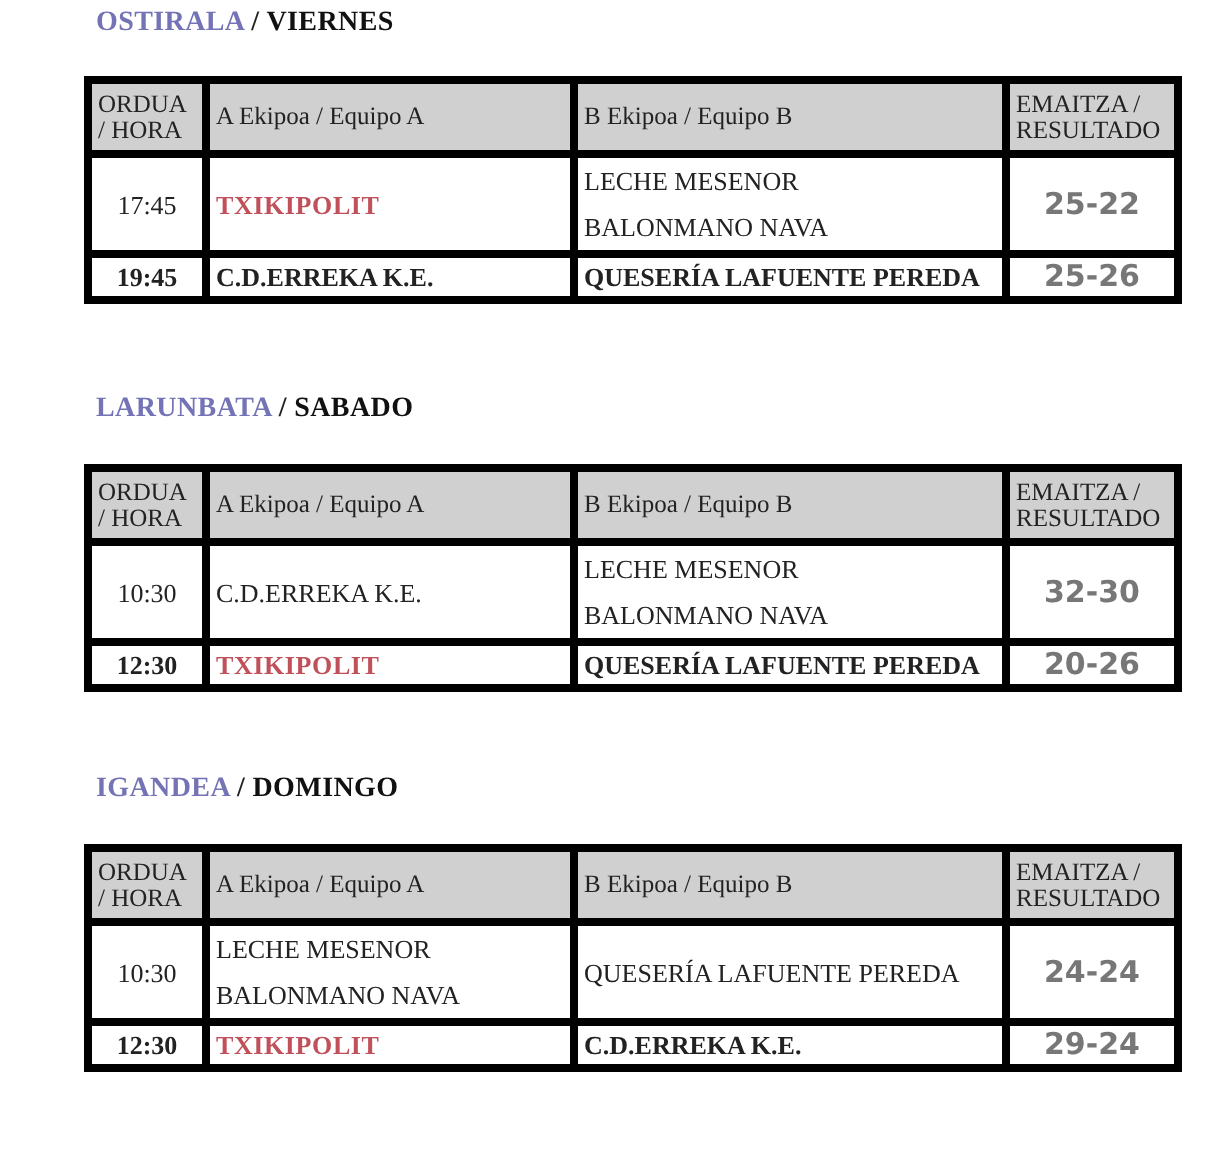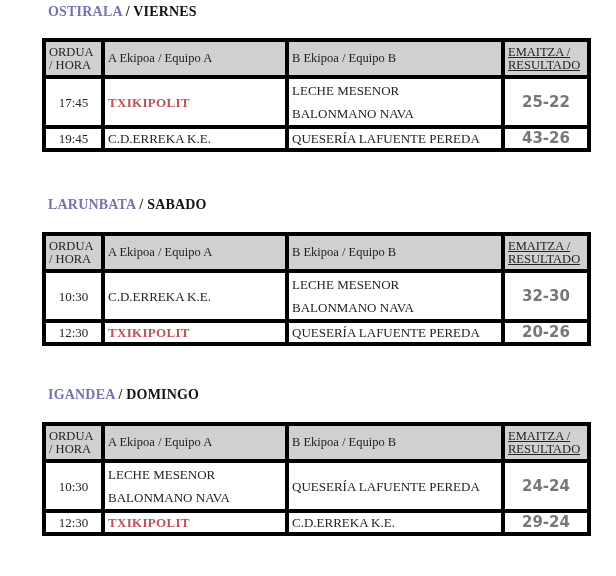--- a/index.html
+++ b/index.html
@@ -47,27 +47,26 @@
       line-height: 13px;
     }
     table.sched th {
       background: #d0d0d0;
       height: 33px;
       font-size: 12.5px;
     }
     table.sched th.res {
       font-size: 12.5px;
       line-height: 13px;
-      text-decoration: underline;
     }
     table.sched td.time { font-size: 13px; text-align: center; }
     table.sched td.team { font-size: 13px; }
     table.sched td .two { line-height: 23px; }
     table.sched tr.tall td { height: 43px; }
-    table.sched tr.short td { height: 19px; }
+    table.sched tr.short td { height: 19px; font-weight: bold; }
     .team-hl {
       color: #c0505a !important;
       font-weight: bold !important;
       letter-spacing: 0.3px;
     }
     td.score {
       text-align: center !important;
       font-family: "DejaVu Sans", "Liberation Sans", sans-serif;
       font-weight: bold !important;
       color: #777 !important;
@@ -105,21 +104,21 @@
     <td class="team">
       <div class="two">LECHE MESENOR</div>
       <div class="two">BALONMANO NAVA</div>
     </td>
     <td class="score">25-22</td>
   </tr>
   <tr class="short">
     <td class="time">19:45</td>
     <td class="team">C.D.ERREKA K.E.</td>
     <td class="team">QUESERÍA LAFUENTE PEREDA</td>
-    <td class="score">43-26</td>
+    <td class="score">25-26</td>
   </tr>
 </tbody>
   </table>
 
 <div class="day-title" style="top:197px;">
   <span class="eu">LARUNBATA</span><span class="sep"> / </span><span class="es">SABADO</span>
 </div>
 
 <table class="sched" style="top:232px;">
   <colgroup>

